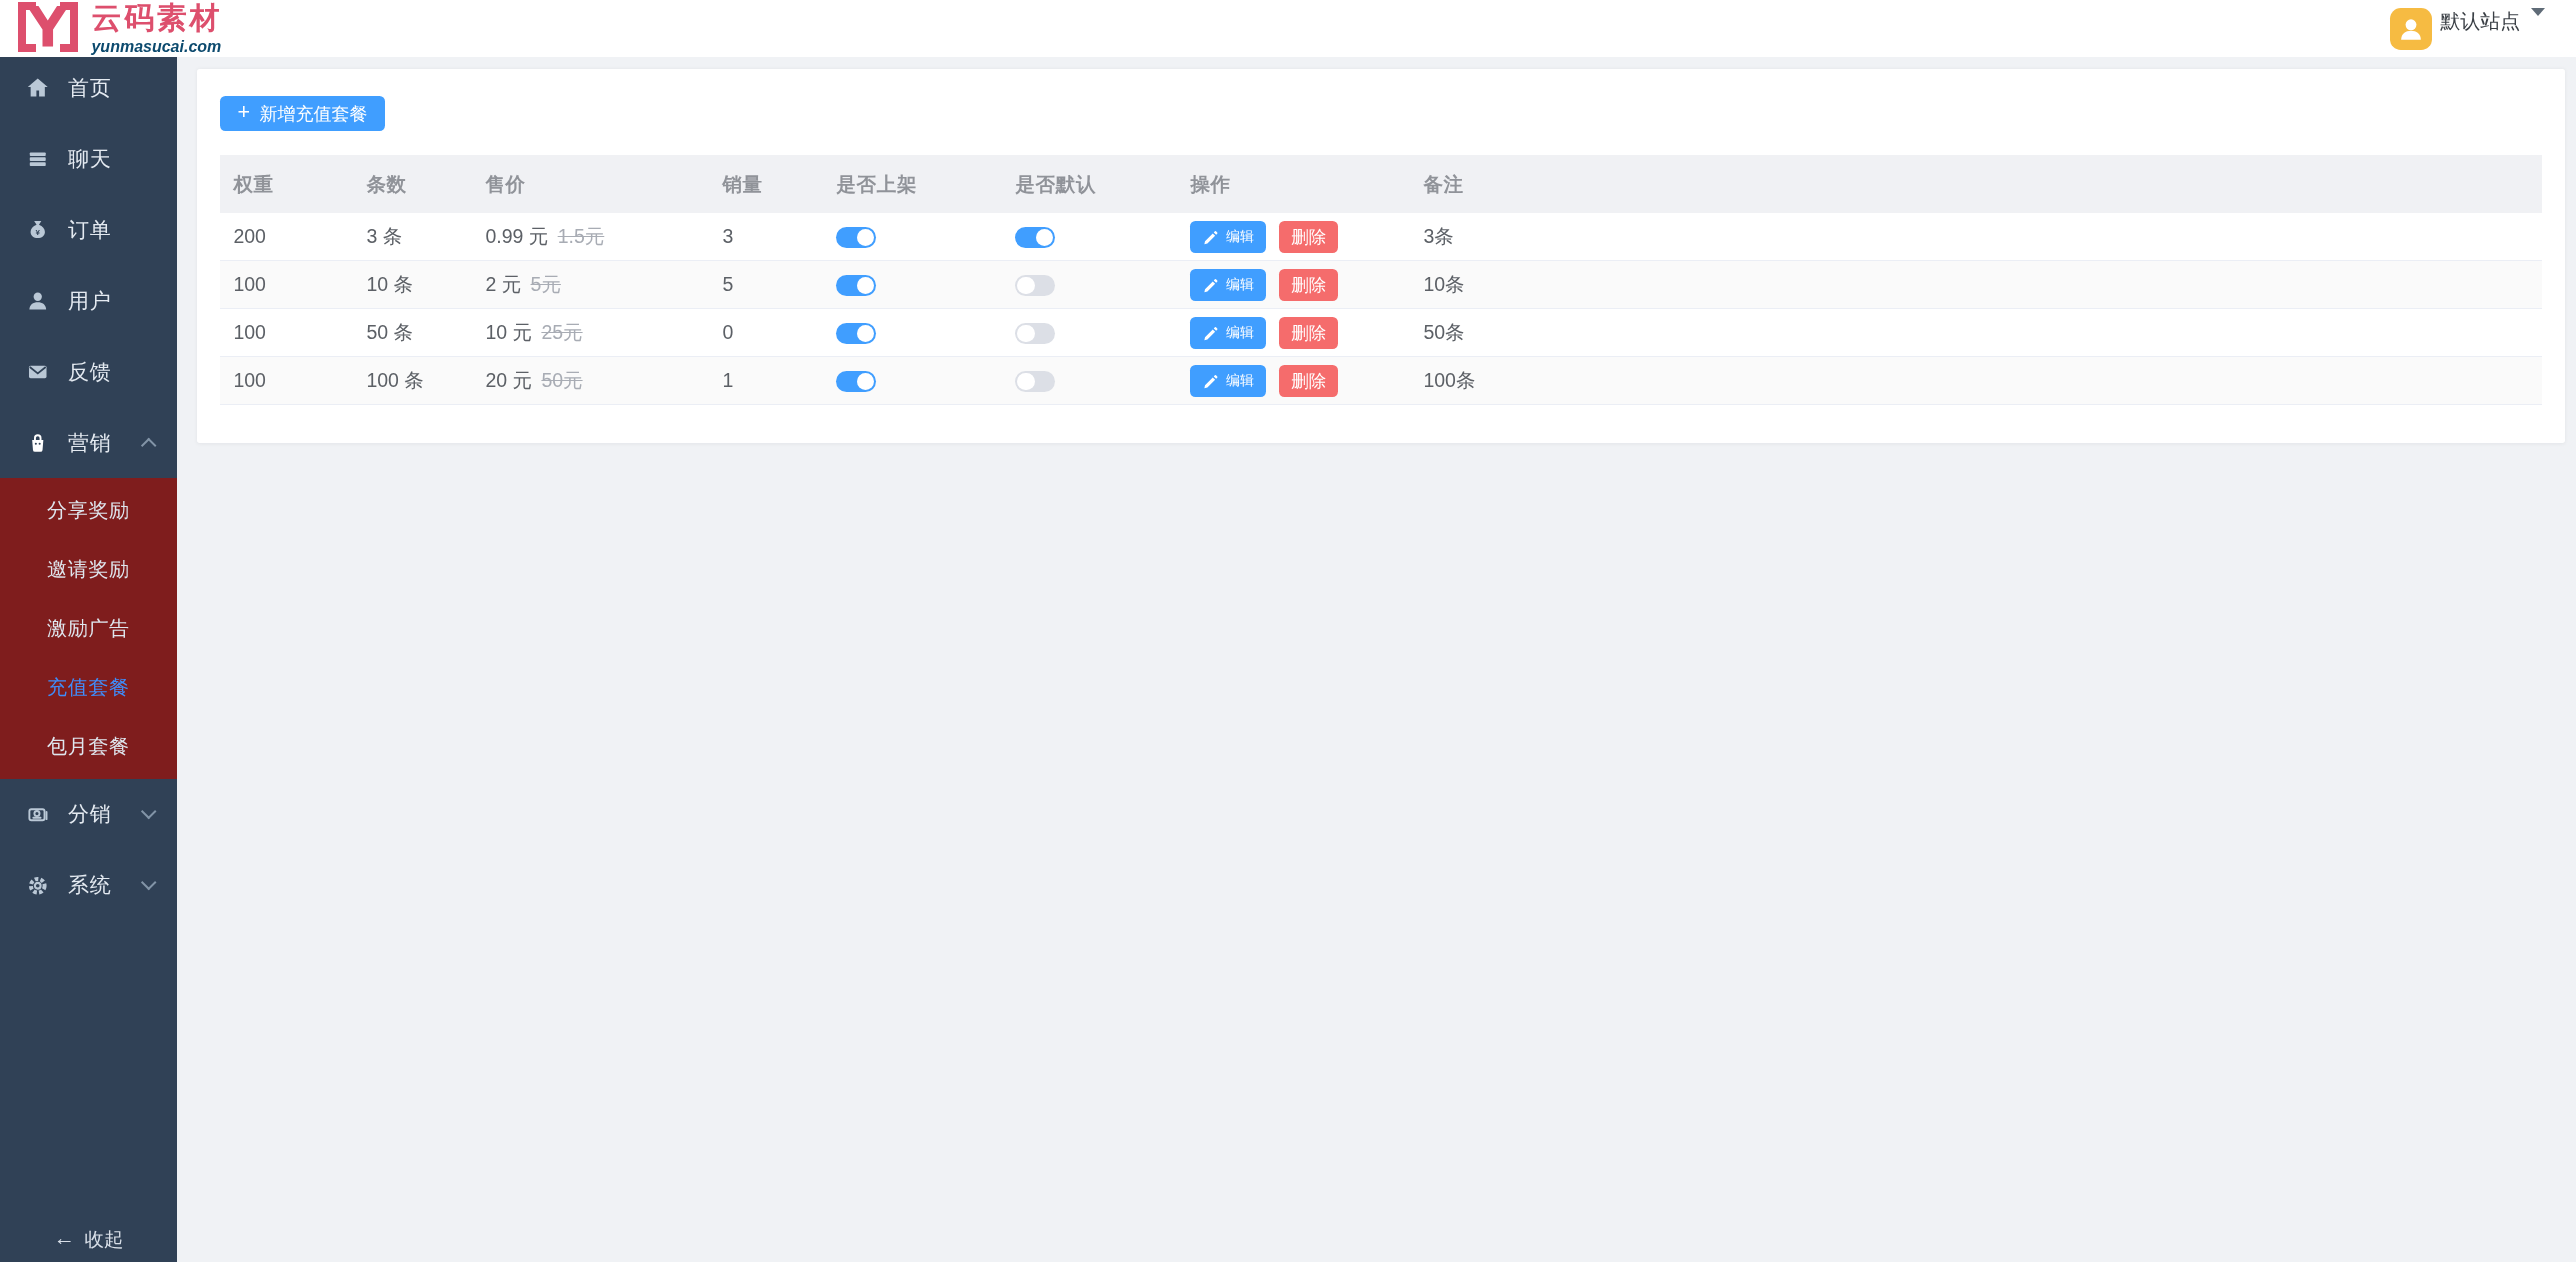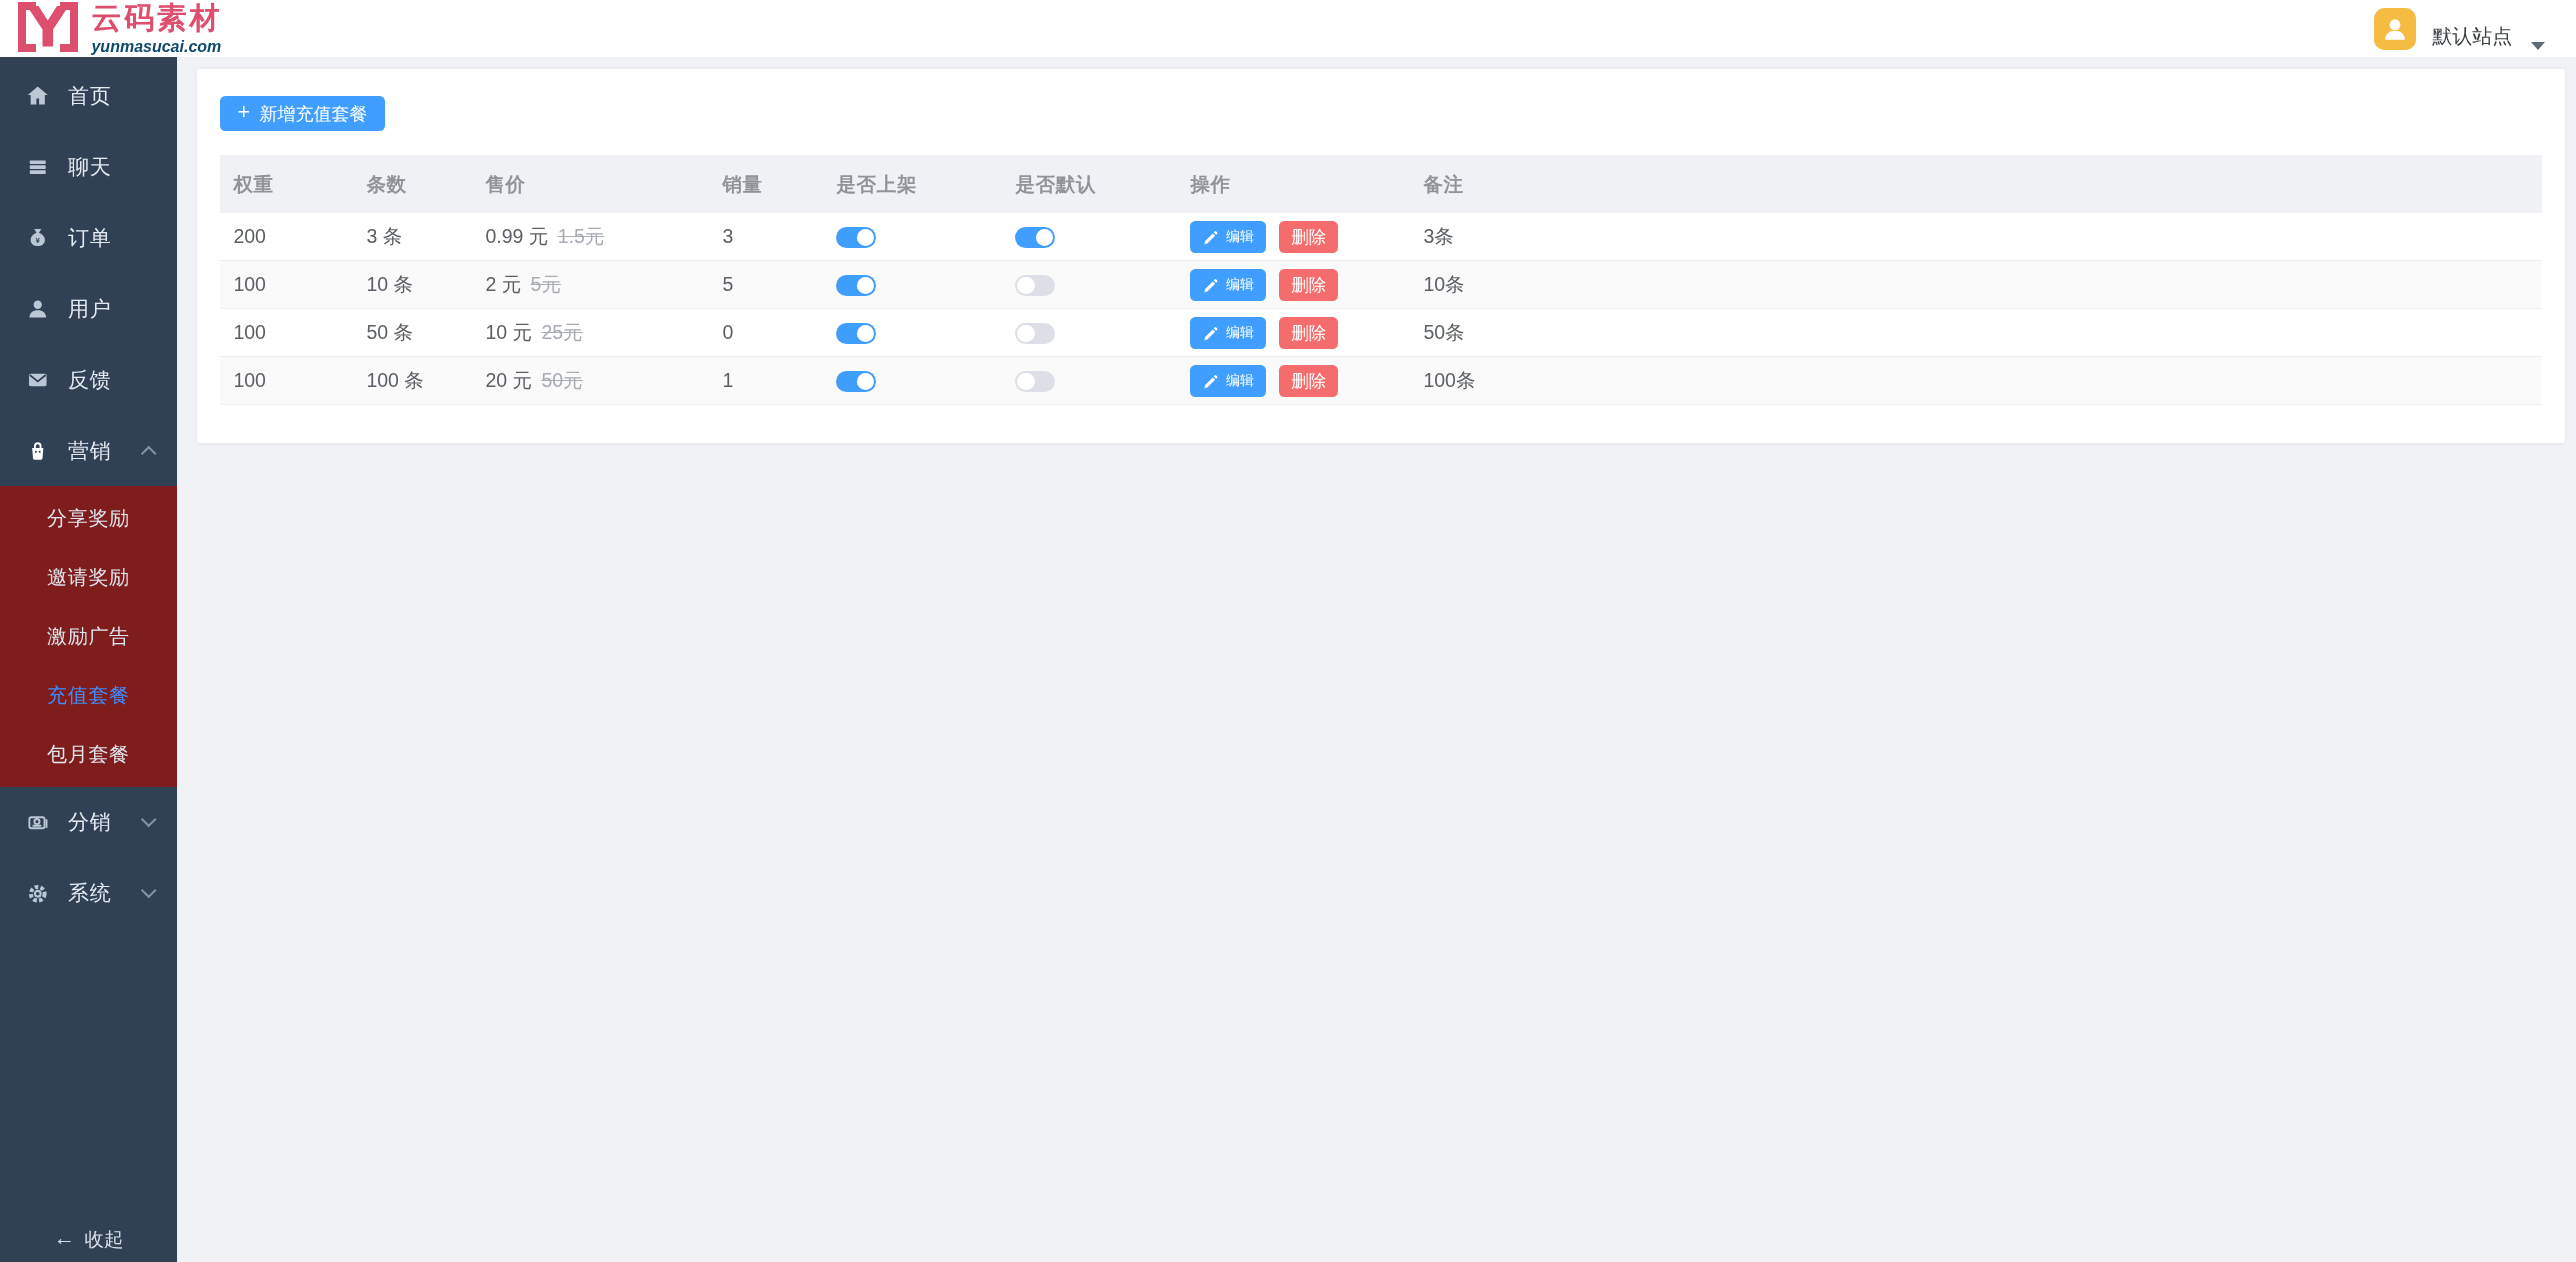--- a/index.html
+++ b/index.html
@@ -12,28 +12,28 @@
   .logo{display:flex;align-items:center;padding-left:17.5px;gap:13.4px;}
   .logo-mark{display:flex;align-items:center;margin-top:-2.7px;}
   .lb,.rb{width:18px;height:50px;box-sizing:border-box;}
   .lb{border:8.7px solid #dd4f6d;border-right:none;}
   .rb{border:8.7px solid #dd4f6d;border-left:none;}
   .ymark{font-size:56px;line-height:50px;font-weight:900;color:#dd4f6d;margin:0 -8px;z-index:1;
          font-family:"DejaVu Sans","Liberation Sans",sans-serif;}
   .logo-text{display:flex;flex-direction:column;justify-content:space-between;}
   .logo-title{font-size:30px;font-weight:700;color:#dd4f6d;letter-spacing:2.7px;line-height:1.1;}
   .logo-sub{font-size:16px;font-weight:700;font-style:italic;color:#0c4a6e;margin-top:4px;}
-  .site-switcher{display:flex;align-items:flex-end;gap:16px;padding-right:31px;cursor:pointer;}
+  .site-switcher{display:flex;align-items:flex-start;gap:8px;padding-right:31px;cursor:pointer;}
   .avatar{width:42px;height:42px;border-radius:10.8px;background:#f6bb42;display:flex;align-items:center;justify-content:center;}
   .site-label{font-size:20px;color:#3a3f45;}
   .caret{width:0;height:0;border-left:7.4px solid transparent;border-right:7.4px solid transparent;
          border-top:8.7px solid #5f6b77;margin-left:2.7px;}
 
   
-  .sidebar{position:absolute;top:47px;left:0;bottom:0;width:177px;background:#304156;}
+  .sidebar{position:absolute;top:39px;left:0;bottom:0;width:177px;background:#304156;}
   .menu{padding-top:13.4px;}
   .menu-item{height:71px;display:flex;align-items:center;padding-left:24px;position:relative;
              color:#e4eaf1;cursor:pointer;}
   .mi-icon{width:28px;display:flex;justify-content:center;margin-right:16px;flex:none;}
   .mi-label{font-size:21px;letter-spacing:0.7px;}
   .menu-chev{position:absolute;right:23px;top:50%;width:9.4px;height:9.4px;
              border-right:2px solid #8294a7;border-bottom:2px solid #8294a7;}
   .chev-up{transform:translateY(-30%) rotate(-135deg);}
   .chev-down{transform:translateY(-70%) rotate(45deg);}
   .submenu{background:#7f1d1d;padding:2.7px 0;}

